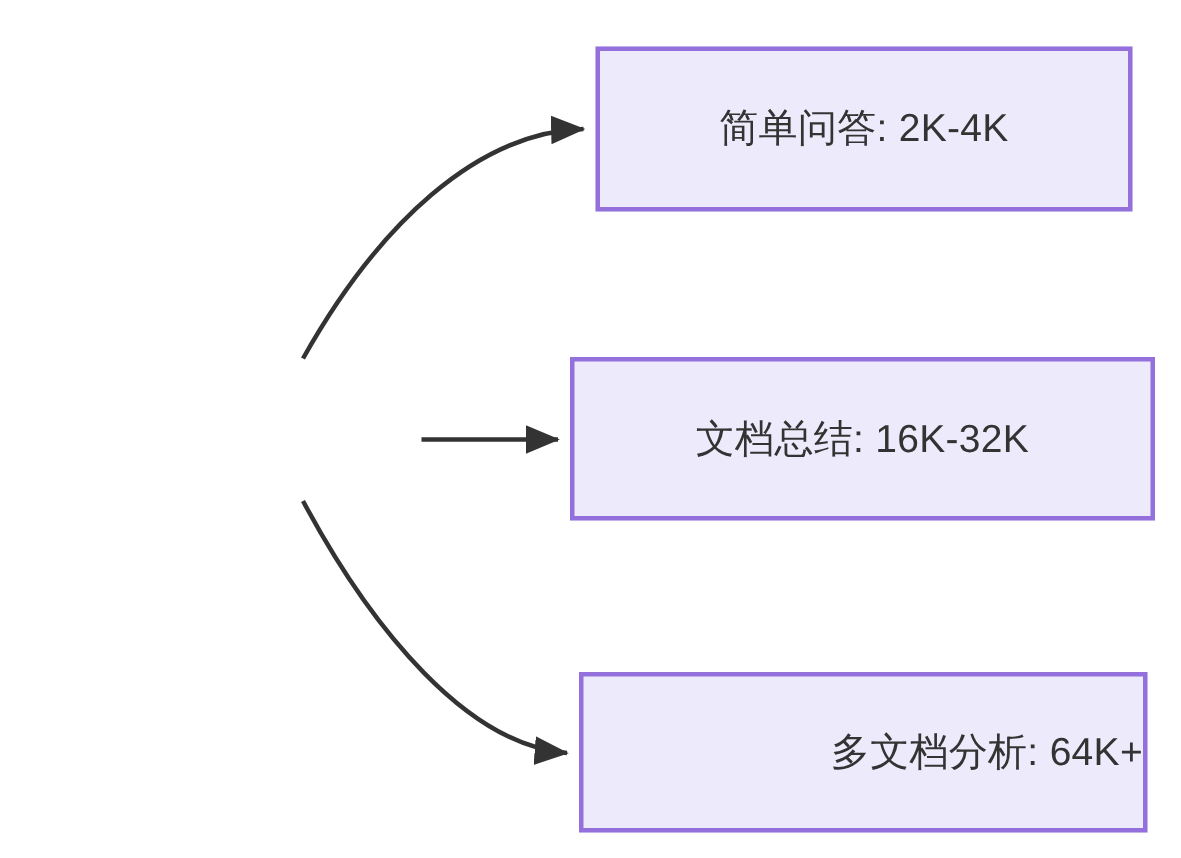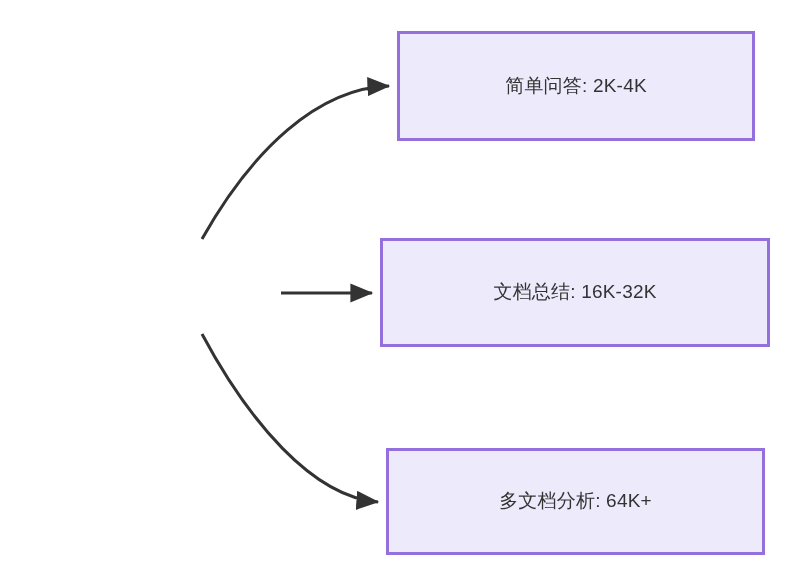--- a/index.html
+++ b/index.html
@@ -27,21 +27,21 @@
   }
   .node {
     position: absolute;
     box-sizing: border-box;
     background: #ECEAFB;
     border: 3px solid #9370DB;
     display: flex;
     align-items: center;
     justify-content: center;
     color: #333333;
-    font-size: 19px;
+    font-size: 26px;
     line-height: 1.2;
     letter-spacing: 0.2px;
     white-space: nowrap;
   }
   .node-label {
     display: block;
   }
   #node-root {
     left: 30px;
     top: 239px;
@@ -58,20 +58,21 @@
     left: 380px;
     top: 238px;
     width: 390px;
     height: 109px;
   }
   #node-multi-doc {
     left: 386px;
     top: 448px;
     width: 379px;
     height: 107px;
+    justify-content: flex-end;
   }
 </style>
 </head>
 <body>
 
 <div id="canvas">
 
   <svg id="edge-layer" width="787" height="572" viewBox="0 0 787 572" xmlns="http://www.w3.org/2000/svg">
     <defs>
       <marker id="arrowhead" markerWidth="9" markerHeight="9" refX="7.2" refY="3.2" orient="auto" markerUnits="strokeWidth">

